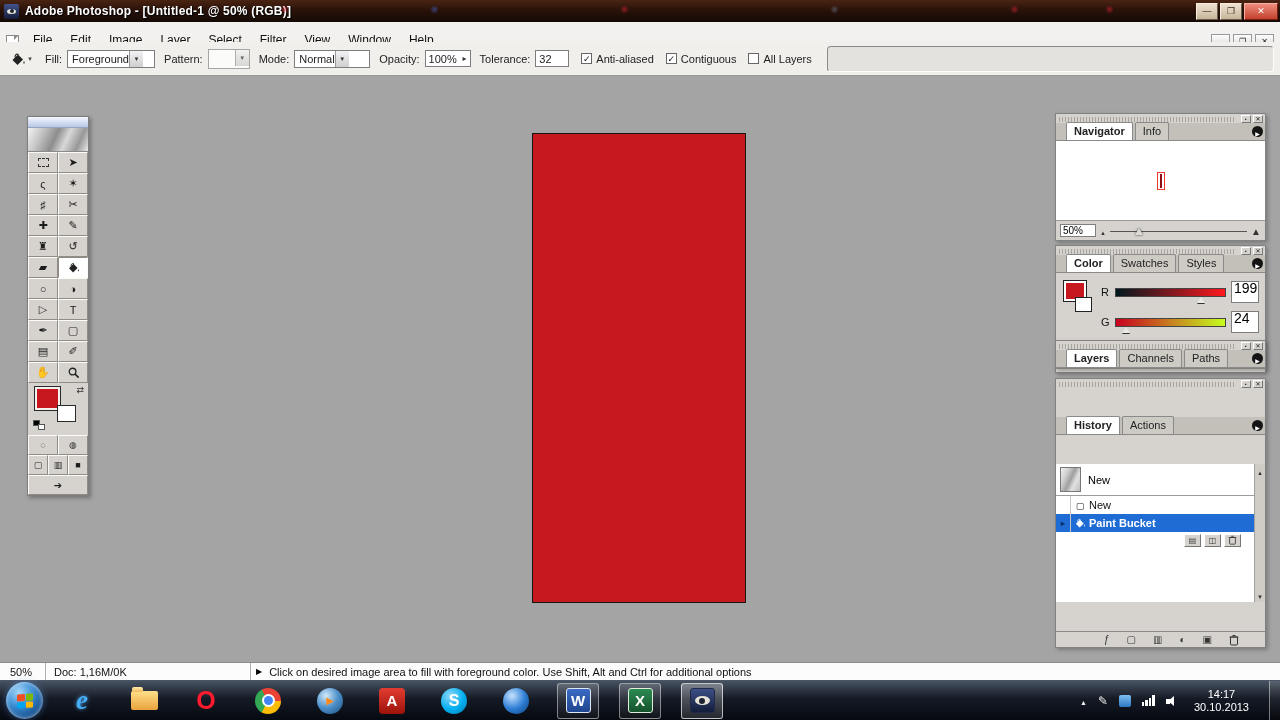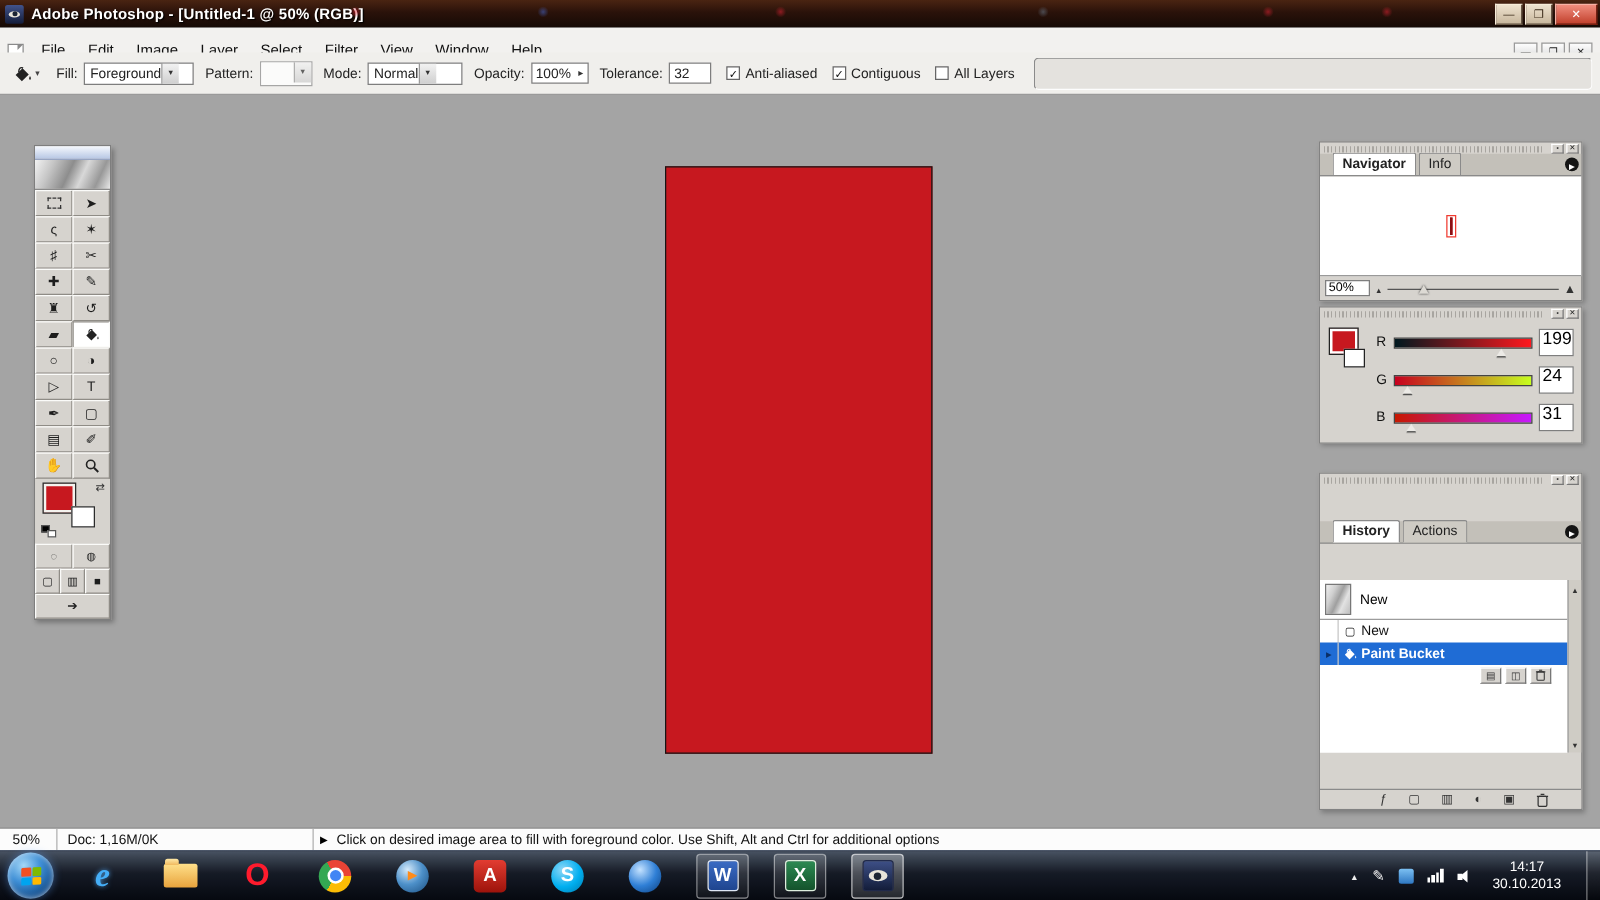--- a/index.html
+++ b/index.html
@@ -456,20 +456,26 @@
         <span class="mtn big"></span>
       </div>
     </div>
 
     <div class="palette" style="top:169px;">
       <div class="p-strip">
         <span class="p-grip"></span>
         <span class="p-btn min"></span>
         <span class="p-btn close"></span>
       </div>
+      <div class="p-tabs">
+        <span class="p-tab active">Color</span>
+        <span class="p-tab">Swatches</span>
+        <span class="p-tab">Styles</span>
+        <span class="p-menu"></span>
+      </div>
       <div class="color-body">
         <span class="cw">
           <span class="cw-fg"></span>
           <span class="cw-bg"></span>
         </span>
         <span class="chan-col">
           <span class="chan-row">
             <span class="chan-label">R</span>
             <span class="chan-bar bar-r">
                 <span class="chan-marker m-r"></span>
@@ -487,20 +493,33 @@
             <span class="chan-label">B</span>
             <span class="chan-bar bar-b">
                 <span class="chan-marker m-b"></span>
               </span>
             <span class="chan-value">31</span>
           </span>
         </span>
       </div>
     </div>
 
+    <div class="palette" style="top:264px;">
+      <div class="p-strip">
+        <span class="p-grip"></span>
+        <span class="p-btn min"></span>
+        <span class="p-btn close"></span>
+      </div>
+      <div class="p-tabs">
+        <span class="p-tab active">Layers</span>
+        <span class="p-tab">Channels</span>
+        <span class="p-tab">Paths</span>
+        <span class="p-menu"></span>
+      </div>
+    </div>
 
     <div class="palette p-history" style="top:302px;">
       <div class="p-strip">
         <span class="p-grip"></span>
         <span class="p-btn min"></span>
         <span class="p-btn close"></span>
       </div>
       <div class="p-tabs">
         <span class="p-tab active">History</span>
         <span class="p-tab">Actions</span>

